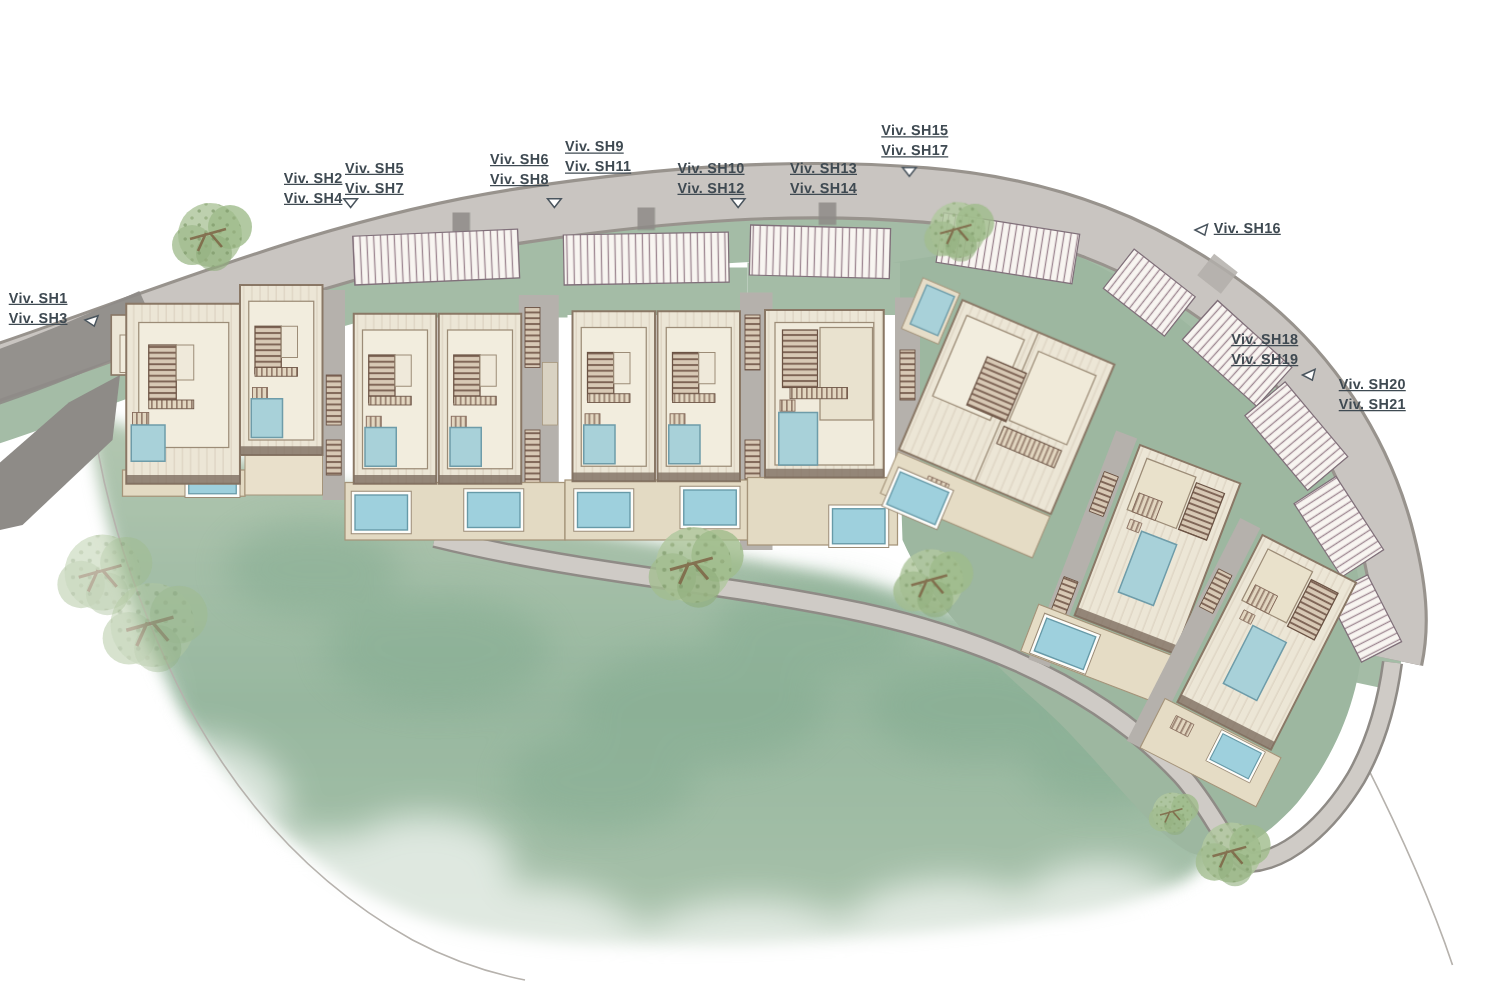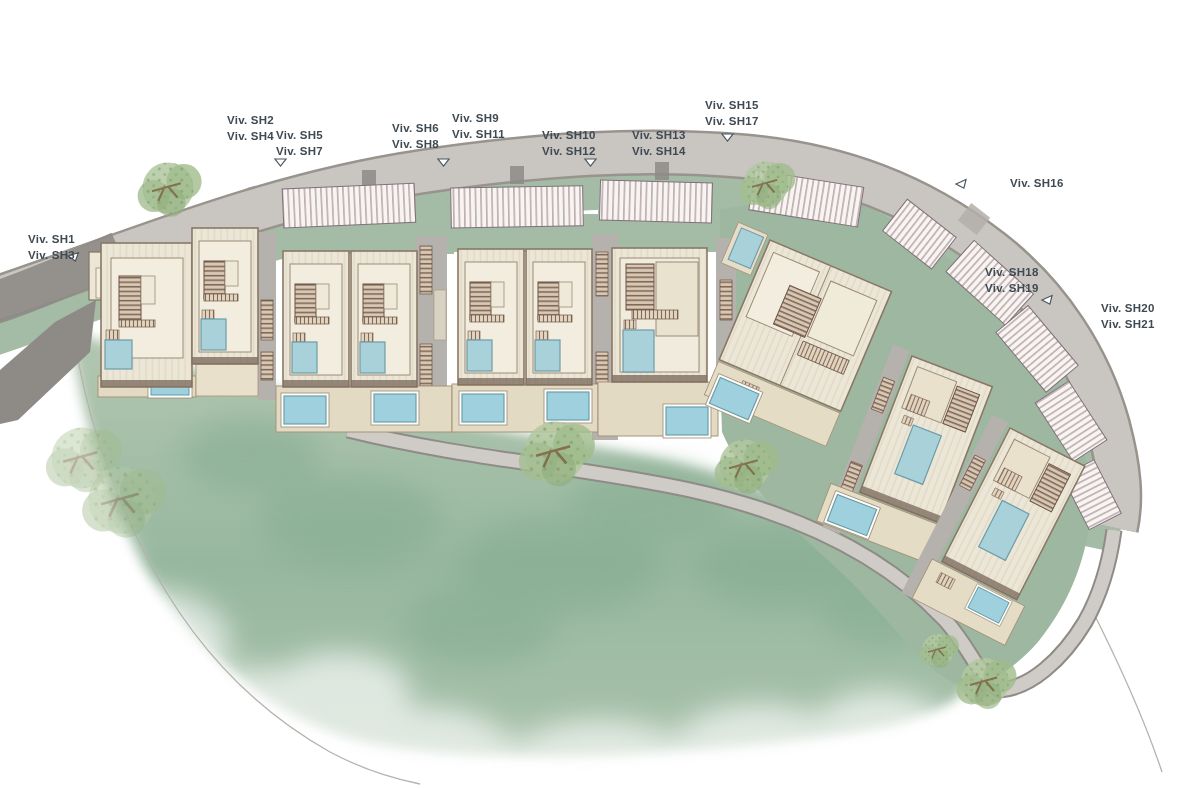--- a/index.html
+++ b/index.html
@@ -1,21 +1,21 @@
 <!DOCTYPE html>
 <html><head>
 <meta charset="utf-8">
 <style>
   html,body{margin:0;padding:0;background:#ffffff;}
   .plan{position:relative;width:1200px;height:788px;background:#ffffff;overflow:hidden;
         font-family:"Liberation Sans",sans-serif;}
   .plan svg{position:absolute;left:0;top:0;}
   .lbl{position:absolute;font-size:11.5px;line-height:16px;font-weight:600;
        color:#3f4a52;letter-spacing:.25px;white-space:nowrap;}
-  .lbl span{display:block;}
+  .lbl span{display:block;text-decoration:underline;}
 </style>
 </head>
 <body>
 
 <div class="plan">
 <svg width="1200" height="788" viewBox="0 0 1200 788">
   <defs>
     <pattern id="hatch" width="5.5" height="8" patternUnits="userSpaceOnUse">
       <rect width="5.5" height="8" fill="#f8f5f1"></rect>
       <line x1="2.7" y1="0" x2="2.7" y2="8" stroke="#a18b95" stroke-width="1.1"></line>
@@ -304,25 +304,25 @@
         </g>
     <g transform="translate(956,184) rotate(-24)">
           <use href="#entrymk"></use>
         </g>
     <g transform="translate(1042,300) rotate(-24)">
           <use href="#entrymk"></use>
         </g>
   </g>
 </svg>
 
-  <div class="lbl" style="left:28px;top:231px">
+  <div class="lbl" style="left:7px;top:231px">
       <span>Viv. SH1</span>
       <span>Viv. SH3</span>
     </div>
-  <div class="lbl" style="left:227px;top:112px">
+  <div class="lbl" style="left:227px;top:135px">
       <span>Viv. SH2</span>
       <span>Viv. SH4</span>
     </div>
   <div class="lbl" style="left:276px;top:127px">
       <span>Viv. SH5</span>
       <span>Viv. SH7</span>
     </div>
   <div class="lbl" style="left:392px;top:120px">
       <span>Viv. SH6</span>
       <span>Viv. SH8</span>
@@ -336,24 +336,24 @@
       <span>Viv. SH12</span>
     </div>
   <div class="lbl" style="left:632px;top:127px">
       <span>Viv. SH13</span>
       <span>Viv. SH14</span>
     </div>
   <div class="lbl" style="left:705px;top:97px">
       <span>Viv. SH15</span>
       <span>Viv. SH17</span>
     </div>
-  <div class="lbl" style="left:1010px;top:175px">
+  <div class="lbl" style="left:971px;top:175px">
       <span>Viv. SH16</span>
     </div>
   <div class="lbl" style="left:985px;top:264px">
       <span>Viv. SH18</span>
       <span>Viv. SH19</span>
     </div>
-  <div class="lbl" style="left:1101px;top:300px">
+  <div class="lbl" style="left:1071px;top:300px">
       <span>Viv. SH20</span>
       <span>Viv. SH21</span>
     </div>
 </div>
 
 </body></html>

